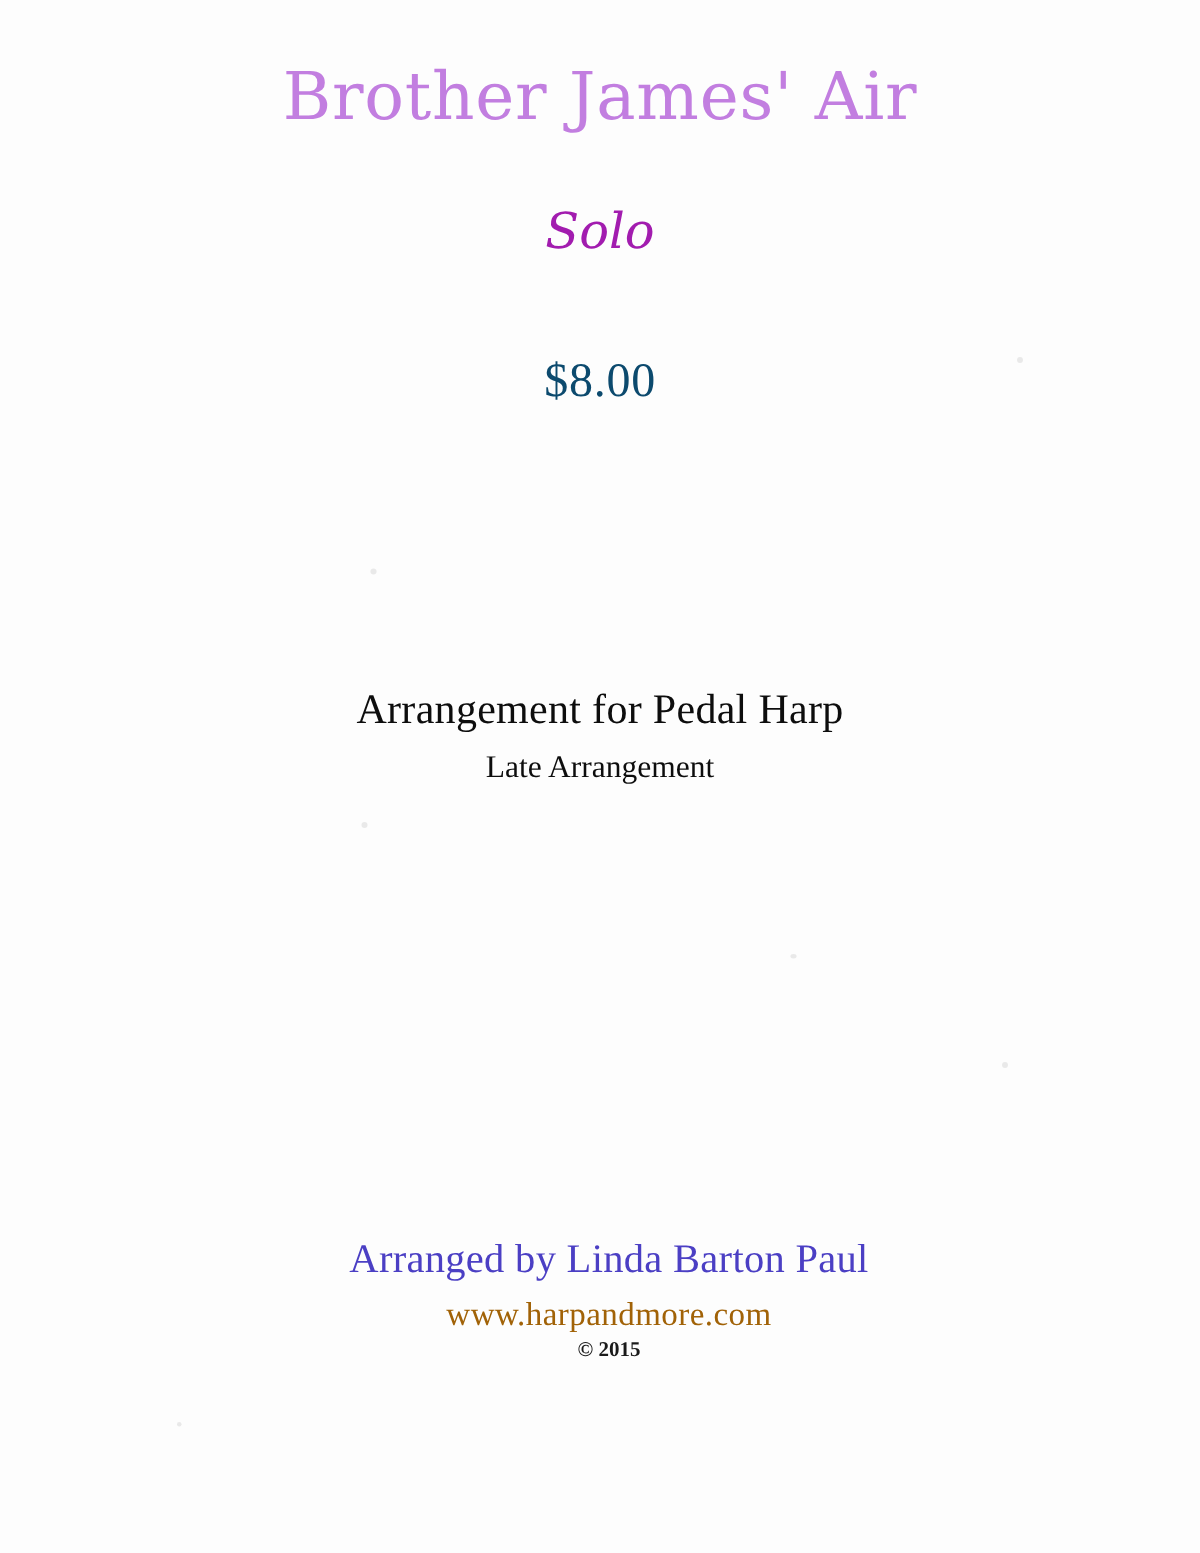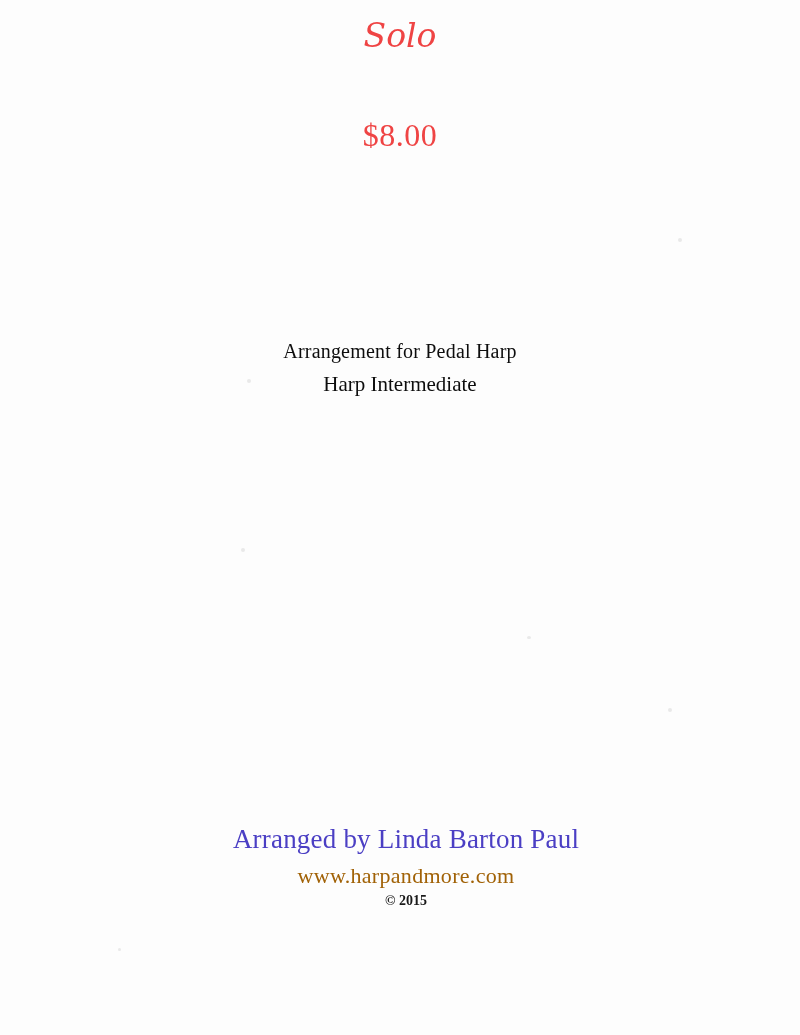--- a/index.html
+++ b/index.html
@@ -42,41 +42,41 @@
     color: #c27ee0;
     text-align: center;
     font-weight: 400;
   }
 
   .subtitle {
     margin-top: 16px;
     font-family: "DejaVu Serif", serif;
     font-style: italic;
     font-size: 33px;
-    color: #ef4444;
+    color: #a21caf;
     text-align: left;
   }
 
   .price {
     margin-top: 62px;
     font-family: "Liberation Serif", serif;
     font-size: 32px;
-    color: #ef4444;
+    color: #0c4a6e;
     text-align: center;
     letter-spacing: 0.5px;
   }
 
   .arrangement-block {
     margin-top: 186px;
     text-align: center;
   }
 
   .arrangement {
     font-family: "Liberation Serif", serif;
-    font-size: 20px;
+    font-size: 28px;
     color: #0d0d0d;
     letter-spacing: 0.2px;
   }
 
   .level {
     margin-top: 9px;
     font-family: "Liberation Serif", serif;
     font-size: 21px;
     color: #0d0d0d;
   }
@@ -117,28 +117,29 @@
 
 <div class="page">
 
   <div class="speck" style="left:678px; top:238px; width:4px; height:4px;"></div>
   <div class="speck" style="left:247px; top:379px; width:4px; height:4px;"></div>
   <div class="speck" style="left:241px; top:548px; width:4px; height:4px;"></div>
   <div class="speck" style="left:527px; top:636px; width:4px; height:3px;"></div>
   <div class="speck" style="left:668px; top:708px; width:4px; height:4px;"></div>
   <div class="speck" style="left:118px; top:948px; width:3px; height:3px;"></div>
 
+  <h1 class="title">Brother James' Air</h1>
 
   <div class="subtitle">Solo</div>
 
   <div class="price">$8.00</div>
 
   <div class="arrangement-block">
     <div class="arrangement">Arrangement for Pedal Harp</div>
-    <div class="level">Harp Intermediate</div>
+    <div class="level">Late Arrangement</div>
   </div>
 
   <div class="footer">
     <div class="arranger">Arranged by Linda Barton Paul</div>
     <div class="website">www.harpandmore.com</div>
     <div class="copyright">© 2015</div>
   </div>
 
 </div>
 

